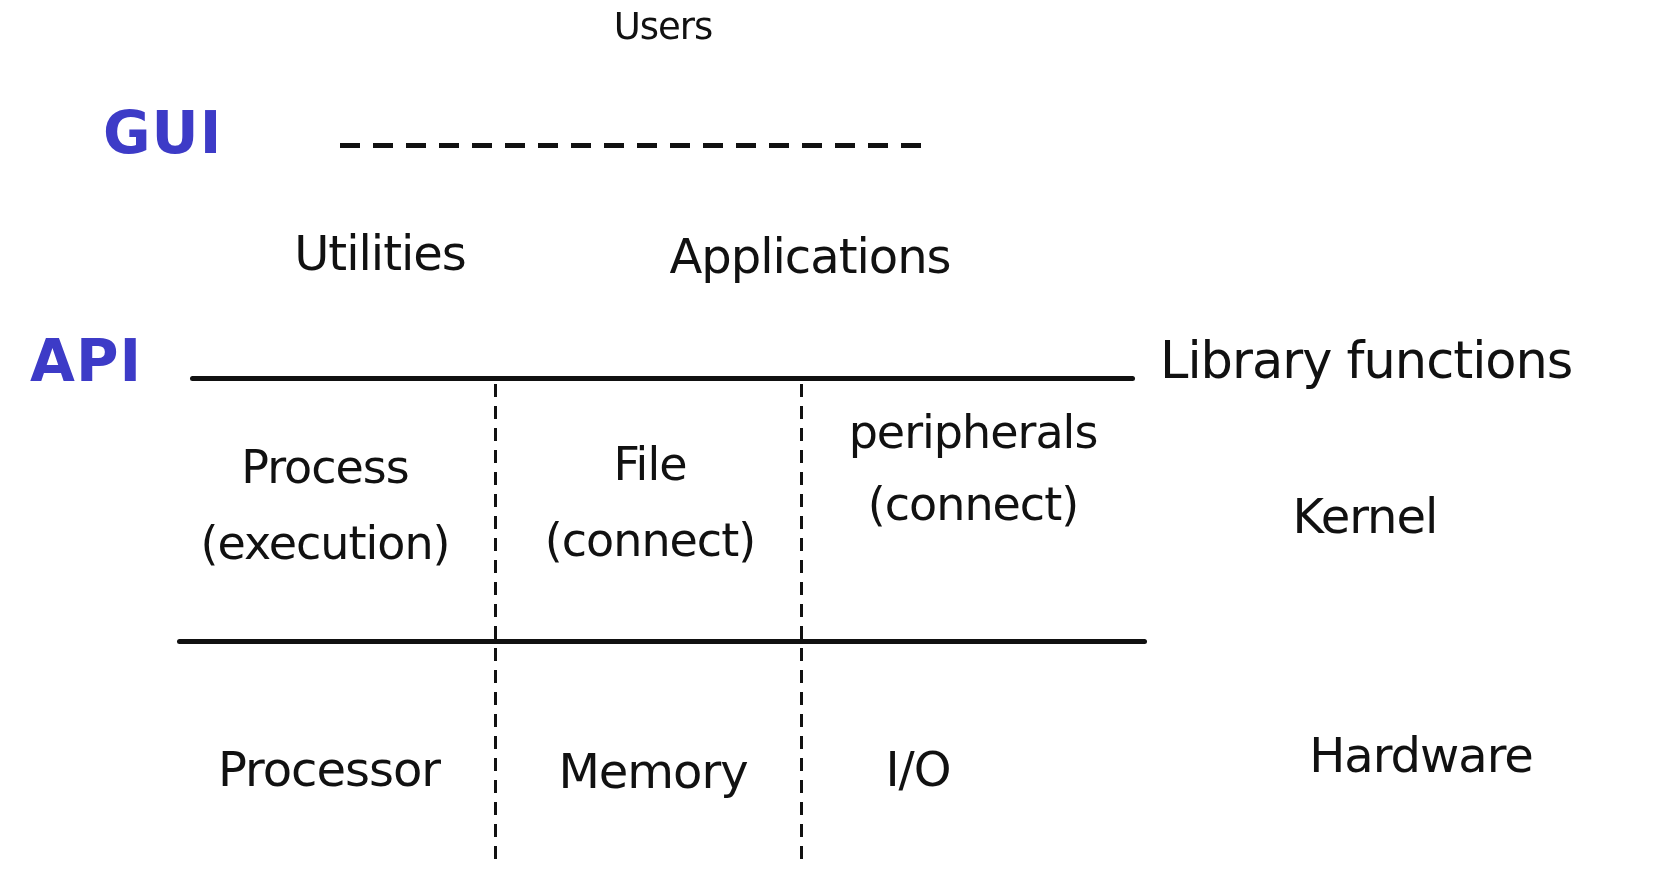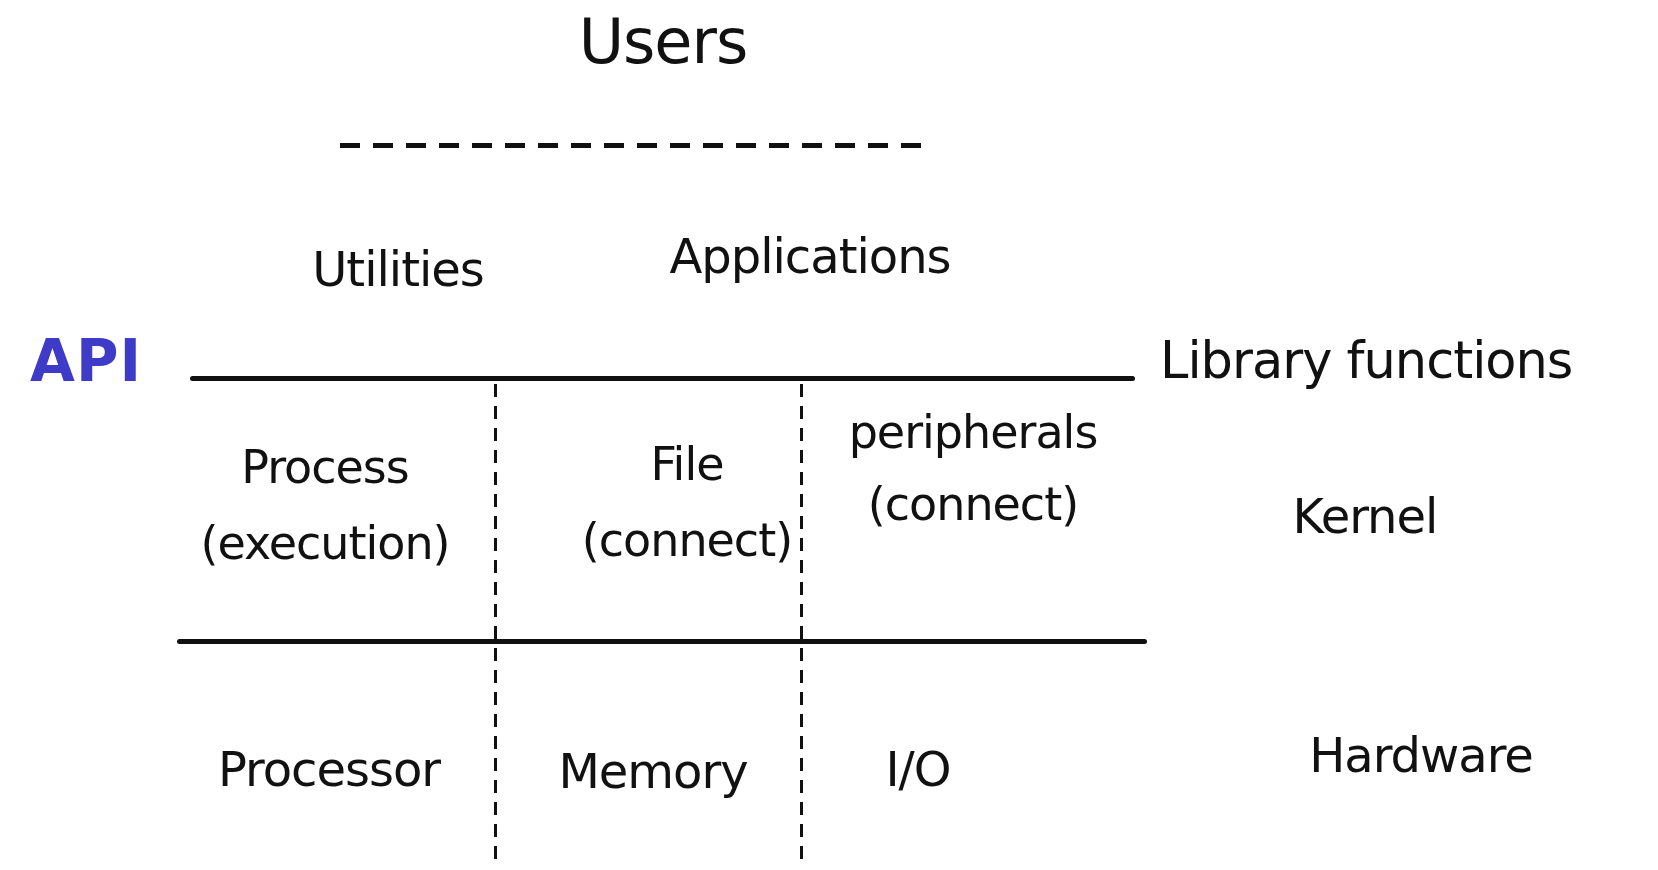--- a/index.html
+++ b/index.html
@@ -56,39 +56,40 @@
     width: 3px;
     background: repeating-linear-gradient(to bottom,
       var(--ink) 0 13px, transparent 13px 22px);
   }
 </style>
 </head>
 <body>
 
 <div class="canvas">
 
-  <div class="lbl centered" style="left:663px; top:6px; font-size:62px;">Users</div>
+  <div class="lbl centered" style="left:663px; top:6px; font-size:37px;">Users</div>
 
+  <div class="lbl blue" style="left:103px; top:100px;">GUI</div>
   <div class="hline-dashed" style="left:340px; top:143px; width:590px;"></div>
 
-  <div class="lbl centered" style="left:398px; top:226px;margin-top:16px;">Utilities</div>
+  <div class="lbl centered" style="left:380px; top:226px;">Utilities</div>
   <div class="lbl centered" style="left:810px; top:229px;">Applications</div>
 
   <div class="lbl blue" style="left:30px; top:328px;">API</div>
   <div class="hline-solid" style="left:190px; top:376px; width:945px;"></div>
   <div class="lbl" style="left:1160px; top:332px; font-size:51px;">Library functions</div>
 
   <div class="vline-dashed" style="left:494px; top:384px; height:478px;"></div>
   <div class="vline-dashed" style="left:800px; top:384px; height:478px;"></div>
 
   <div class="cell cell-2" style="left:325px; top:429px;">
     <div>Process</div>
     <div>(execution)</div>
   </div>
-  <div class="cell cell-2" style="left:650px; top:426px;margin-left:37px;">
+  <div class="cell cell-2" style="left:650px; top:426px;">
     <div>File</div>
     <div>(connect)</div>
   </div>
   <div class="cell cell-3" style="left:973px; top:396px;">
     <div>peripherals</div>
     <div>(connect)</div>
   </div>
   <div class="lbl centered" style="left:1365px; top:489px;">Kernel</div>
 
   <div class="hline-solid" style="left:177px; top:639px; width:970px;"></div>

